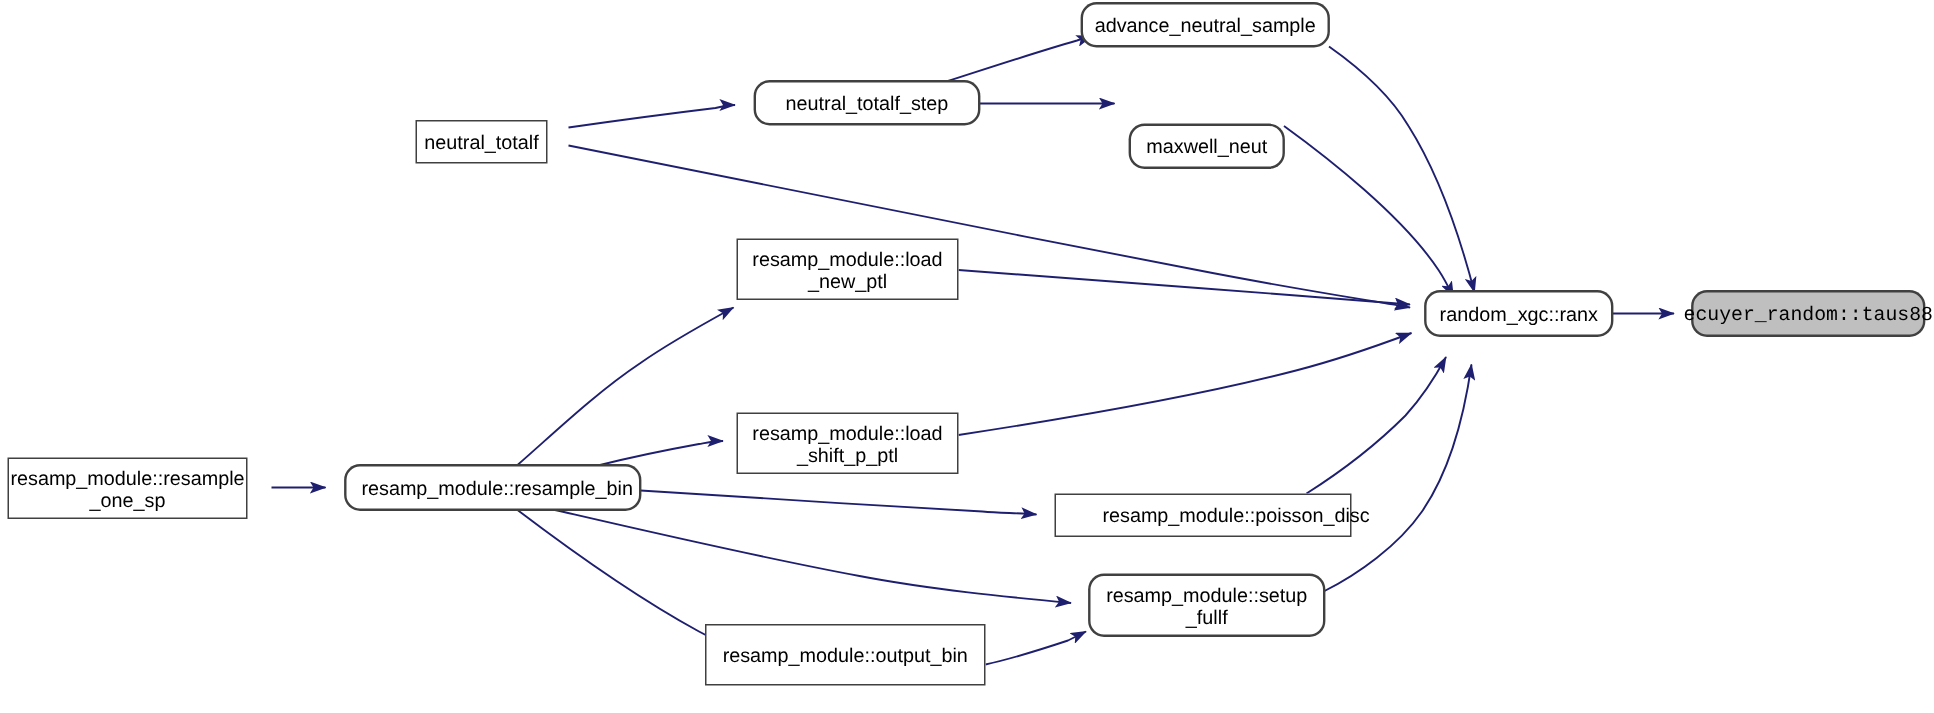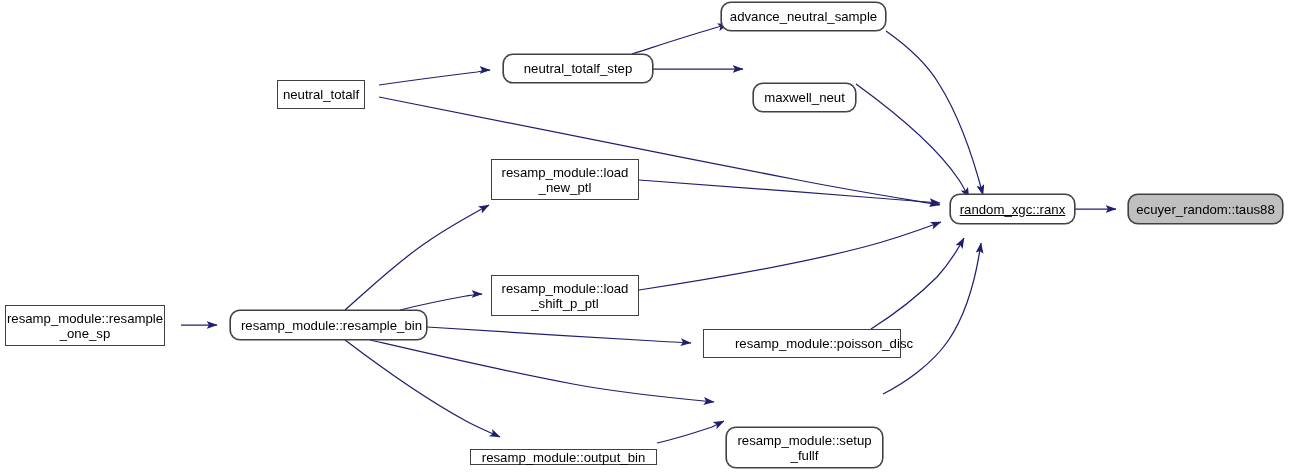--- a/index.html
+++ b/index.html
@@ -92,20 +92,20 @@
       <div class="node thick" style="left: 230px; top: 310px; width: 197px; height: 30px; justify-content: flex-end;"><span class="node-label">resamp_module::resample_bin</span></div>
       <div class="node" style="left: 277px; top: 80px; width: 88px; height: 29px;"><span class="node-label">neutral_totalf</span></div>
       <div class="node thick" style="left: 503px; top: 54px; width: 150px; height: 29px;"><span class="node-label">neutral_totalf_step</span></div>
       <div class="node thick" style="left: 721px; top: 2px; width: 165px; height: 29px;"><span class="node-label">advance_neutral_sample</span></div>
       <div class="node thick" style="left: 753px; top: 55px; width: 103px; height: 29px; margin-top: 28px;"><span class="node-label">maxwell_neut</span></div>
       <div class="node" style="left: 491px; top: 159px; width: 148px; height: 41px;"><span class="node-label">resamp_module::load
 _new_ptl</span></div>
       <div class="node" style="left: 491px; top: 275px; width: 148px; height: 41px;"><span class="node-label">resamp_module::load
 _shift_p_ptl</span></div>
       <div class="node" style="left: 703px; top: 329px; width: 198px; height: 29px; padding-left: 44px;"><span class="node-label">resamp_module::poisson_disc</span></div>
-      <div class="node thick" style="left: 726px; top: 383px; width: 157px; height: 41px; margin-top: 44px;"><span class="node-label">resamp_module::setup
+      <div class="node thick" style="left: 726px; top: 383px; width: 157px; height: 41px;"><span class="node-label">resamp_module::setup
 _fullf</span></div>
-      <div class="node" style="left: 470px; top: 449px; width: 187px; height: 16px;"><span class="node-label">resamp_module::output_bin</span></div>
-      <div class="node thick" style="left: 950px; top: 194px; width: 125px; height: 30px; text-decoration: underline;"><span class="node-label">random_xgc::ranx</span></div>
-      <div class="node highlight thick" style="left: 1128px; top: 194px; width: 155px; height: 30px;"><span class="node-label">ecuyer_random::taus88</span></div>
+      <div class="node" style="left: 470px; top: 416px; width: 187px; height: 41px;"><span class="node-label">resamp_module::output_bin</span></div>
+      <div class="node thick" style="left: 950px; top: 194px; width: 125px; height: 30px;"><span class="node-label">random_xgc::ranx</span></div>
+      <div class="node highlight thick" style="left: 1128px; top: 194px; width: 155px; height: 30px; font-family: Liberation Mono, monospace;"><span class="node-label">ecuyer_random::taus88</span></div>
     </div>
 
 </div>
 
 </body></html>

